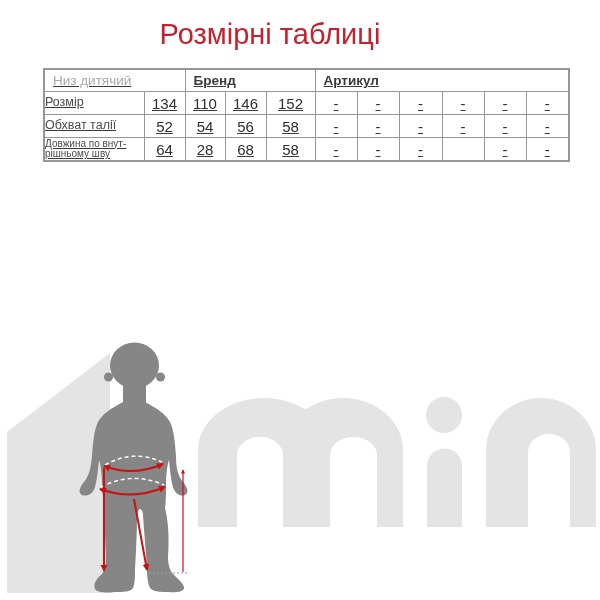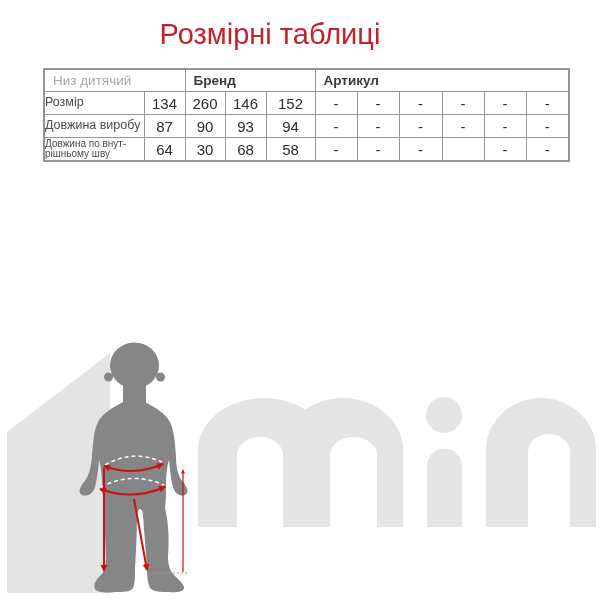--- a/index.html
+++ b/index.html
@@ -17,20 +17,21 @@
     font-family:"Liberation Sans",sans-serif;color:var(--dark);
   }
   .title{
     position:absolute;top:18px;left:0;width:540px;text-align:center;
     font-size:29px;font-weight:400;color:var(--title-red);
   }
   table.size-table{
     position:absolute;left:43px;top:68px;width:525px;
     border-collapse:collapse;table-layout:fixed;
     border:2px solid var(--border);
+    text-decoration:underline;
   }
   .size-table th,.size-table td{
     border:1px solid var(--border);
     padding:0;vertical-align:middle;overflow:hidden;
   }
   .size-table th{
     height:21px;text-align:left;padding-left:8px;
     font-size:13.5px;font-weight:bold;color:var(--dark);
   }
   .size-table th.muted{color:var(--muted);font-weight:normal;}
@@ -76,48 +77,48 @@
       <tr>
         <th class="muted" colspan="2">Низ дитячий</th>
         <th colspan="3">Бренд</th>
         <th colspan="6">Артикул</th>
       </tr>
     </thead>
     <tbody>
         <tr>
           <td class="lbl">Розмір</td>
           <td class="val">134</td>
-          <td class="val">260</td>
+          <td class="val">110</td>
           <td class="val">146</td>
           <td class="val">152</td>
           <td class="val">-</td>
           <td class="val">-</td>
           <td class="val">-</td>
           <td class="val">-</td>
           <td class="val">-</td>
           <td class="val">-</td>
         </tr>
         <tr>
-          <td class="lbl">Довжина виробу</td>
-          <td class="val">87</td>
-          <td class="val">90</td>
-          <td class="val">93</td>
-          <td class="val">94</td>
+          <td class="lbl">Обхват талії</td>
+          <td class="val">52</td>
+          <td class="val">54</td>
+          <td class="val">56</td>
+          <td class="val">58</td>
           <td class="val">-</td>
           <td class="val">-</td>
           <td class="val">-</td>
           <td class="val">-</td>
           <td class="val">-</td>
           <td class="val">-</td>
         </tr>
         <tr>
           <td class="lbl small">Довжина по внут-
 рішньому шву</td>
           <td class="val">64</td>
-          <td class="val">30</td>
+          <td class="val">28</td>
           <td class="val">68</td>
           <td class="val">58</td>
           <td class="val">-</td>
           <td class="val">-</td>
           <td class="val">-</td>
           <td class="val"></td>
           <td class="val">-</td>
           <td class="val">-</td>
         </tr>
       </tbody>

